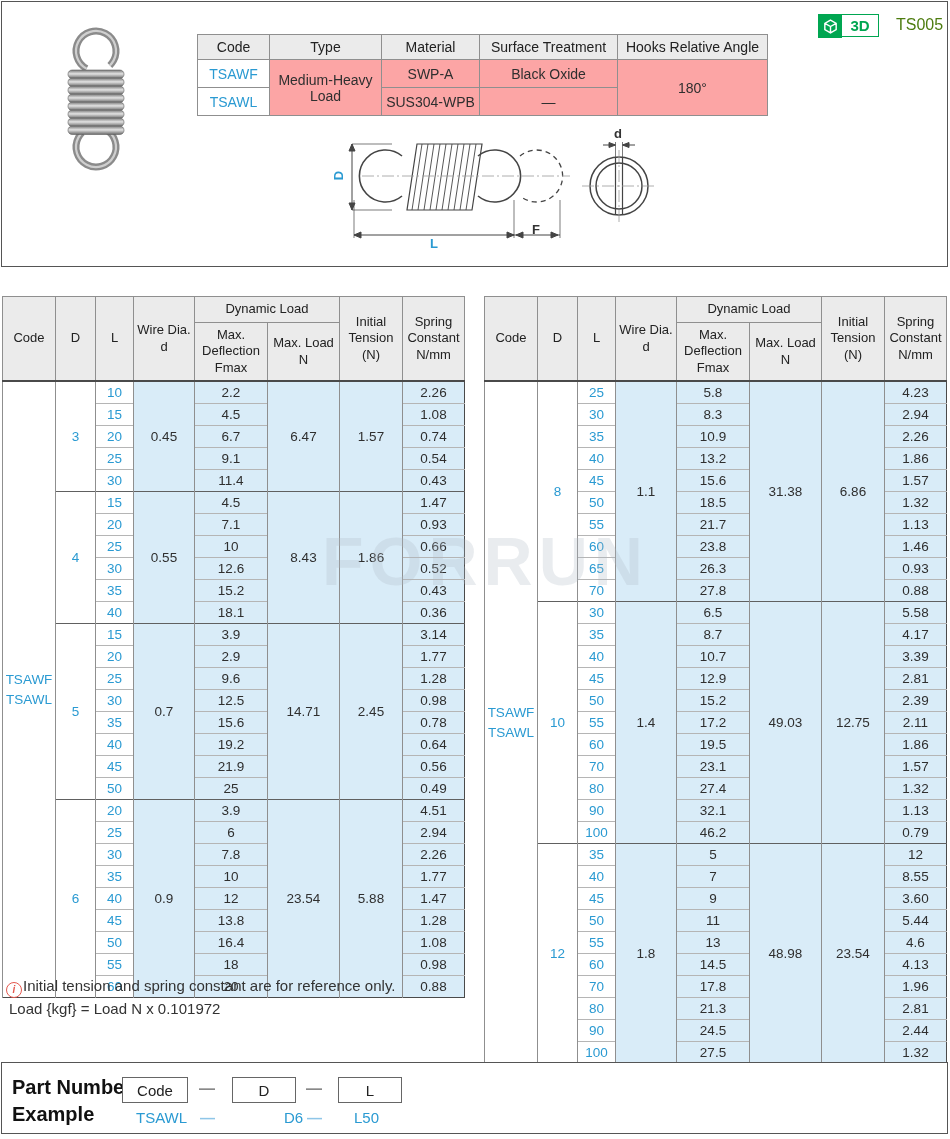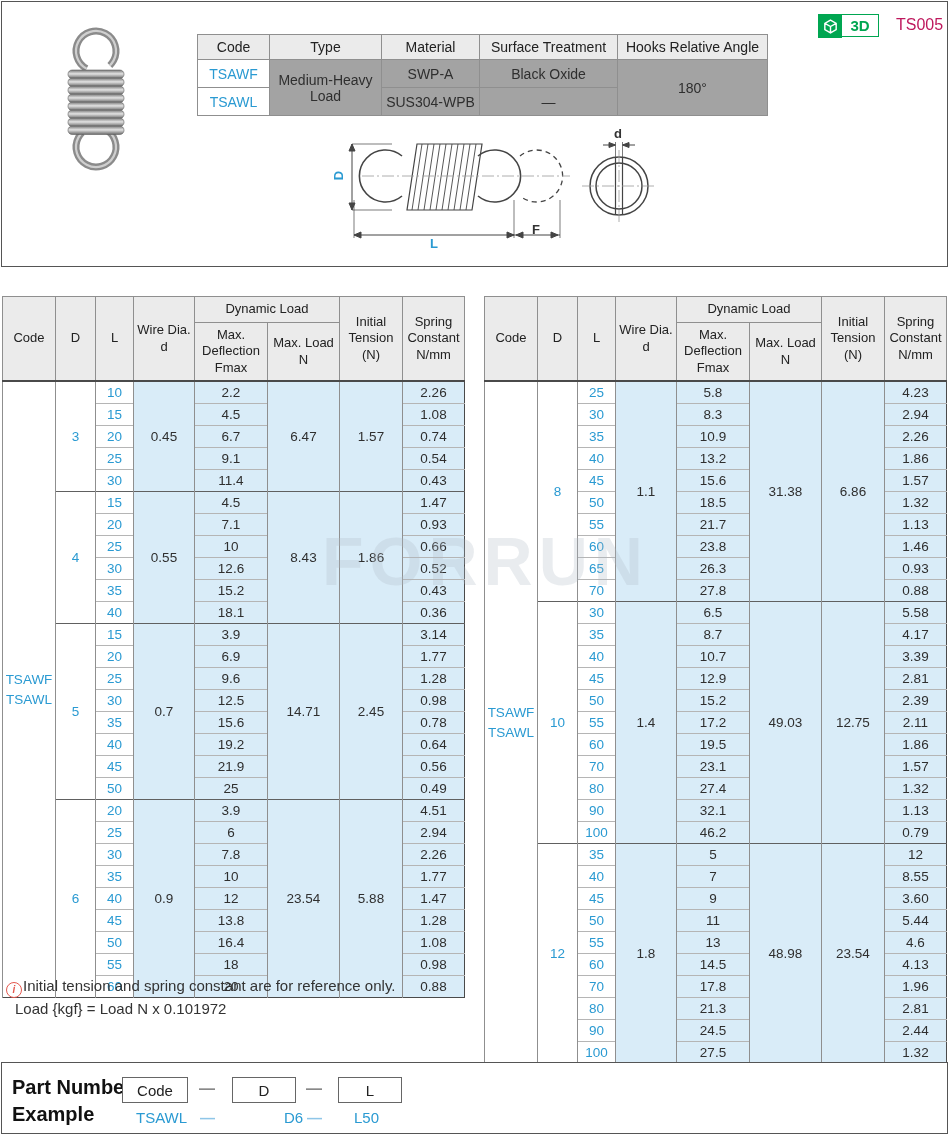--- a/index.html
+++ b/index.html
@@ -5,53 +5,53 @@
   html,body{margin:0;padding:0;}
   body{width:950px;height:1139px;position:relative;background:#fff;overflow:hidden;
        font-family:"Liberation Sans",sans-serif;color:#2f2f2f;}
   
   .top-box{position:absolute;left:1px;top:1px;width:945px;height:264px;border:1.5px solid #555;background:#fff;}
   .spring-photo{position:absolute;left:48px;top:14px;}
   
   .info-wrap{position:absolute;left:195px;top:32px;}
   table.info{border-collapse:collapse;table-layout:fixed;border:1.5px solid #555;background:#fff;}
   .info th{background:#ebebeb;font-weight:400;font-size:14px;color:#222;height:24px;border:1px solid #8f8f8f;padding:0 4px;}
-  .info td{font-size:14px;text-align:center;height:27px;border:1px solid #8f8f8f;background:#a3a3a3;padding:0 4px;}
+  .info td{font-size:14px;text-align:center;height:27px;border:1px solid #8f8f8f;background:#fca5a5;padding:0 4px;}
   .info td.code-cell{background:#fff;color:#2a9ad2;}
   
   .diagram{position:absolute;left:330px;top:128px;width:330px;height:128px;}
   .dim-label{position:absolute;font-size:13px;font-weight:700;color:#333;}
   .dim-label.blue{color:#2a9ad2;}
   
   .badge{position:absolute;left:816px;top:12px;display:flex;align-items:stretch;height:24px;}
   .badge .cube{width:24px;height:24px;background:#00a651;display:flex;align-items:center;justify-content:center;}
   .badge .b3d{width:36px;height:21px;border:1.5px solid #00a651;border-left:none;background:#fff;color:#00a651;
               font-size:15px;font-weight:700;display:flex;align-items:center;justify-content:center;}
-  .ts-code{position:absolute;left:894px;top:14px;font-size:16px;color:#be185d;}
+  .ts-code{position:absolute;left:894px;top:14px;font-size:16px;color:#4d7c0f;}
   
   .spec-wrap{position:absolute;top:296px;}
   #table-left{left:2px;} #table-right{left:484px;}
   table.spec{border-collapse:collapse;table-layout:fixed;border:1.5px solid #4a4a4a;background:#fff;}
   .spec th{background:#ebebeb;font-weight:400;font-size:13px;color:#222;white-space:pre-line;line-height:1.25;
            border:1px solid #8f8f8f;padding:0 2px;}
   .spec thead tr.h1 th{height:25px;}
   .spec thead tr.h2 th{height:57px;}
   .spec td{border-left:1px solid #8f8f8f;border-top:1px solid #b5b5b5;font-size:13.5px;text-align:center;
            height:21px;padding:0;line-height:1;}
   .spec td.gt{border-top:1px solid #606060;}
   .spec tbody tr:first-child td{border-top:2px solid #4a4a4a;}
   .spec td.c-code{background:#fff;color:#2a9ad2;white-space:pre-line;line-height:1.45;font-size:13.5px;}
   .spec td.c-d,.spec td.c-l{background:#fff;color:#2a9ad2;}
   .spec td.c-b{background:#d9ecf8;color:#2f2f2f;}
   
   .note{position:absolute;left:6px;top:975px;font-size:15px;color:#333;line-height:1.45;}
   .note .icon-i{display:inline-flex;width:14px;height:14px;border:1.5px solid #e4584e;border-radius:50%;
                 color:#e4584e;font-size:10px;font-weight:700;align-items:center;justify-content:center;
                 vertical-align:-2px;margin-right:1px;font-style:italic;}
-  .note .l2{margin-left:9px;}
+  .note .l2{margin-left:3px;}
   
   .pn-box{position:absolute;left:1px;top:1062px;width:945px;height:70px;border:1.5px solid #555;background:#fff;}
   .pn-label{position:absolute;left:10px;top:11px;font-size:20px;font-weight:700;color:#111;line-height:1.35;white-space:pre-line;}
   .pn-code-box{position:absolute;top:14px;height:24px;border:1.5px solid #666;background:#fff;
                display:flex;align-items:center;justify-content:center;font-size:15px;color:#222;}
   .pn-dash{position:absolute;top:14px;height:24px;display:flex;align-items:center;color:#888;font-size:16px;font-weight:700;}
   .pn-val{position:absolute;top:46px;font-size:15px;color:#2a9ad2;}
   .pn-dash-b{position:absolute;top:46px;color:#8fc6e8;font-size:15px;font-weight:700;}
   
   .watermark{position:absolute;left:322px;top:522px;font-size:68px;font-weight:800;letter-spacing:6px;
@@ -310,21 +310,21 @@
           <td class="c-d gt" rowspan="8">5</td>
           <td class="c-l gt">15</td>
           <td class="c-b gt" rowspan="8">0.7</td>
           <td class="c-b gt">3.9</td>
           <td class="c-b gt" rowspan="8">14.71</td>
           <td class="c-b gt" rowspan="8">2.45</td>
           <td class="c-b gt">3.14</td>
         </tr>
         <tr>
           <td class="c-l">20</td>
-          <td class="c-b">6.9</td>
+          <td class="c-b">2.9</td>
           <td class="c-b">1.77</td>
         </tr>
         <tr>
           <td class="c-l">25</td>
           <td class="c-b">9.6</td>
           <td class="c-b">1.28</td>
         </tr>
         <tr>
           <td class="c-l">30</td>
           <td class="c-b">12.5</td>

